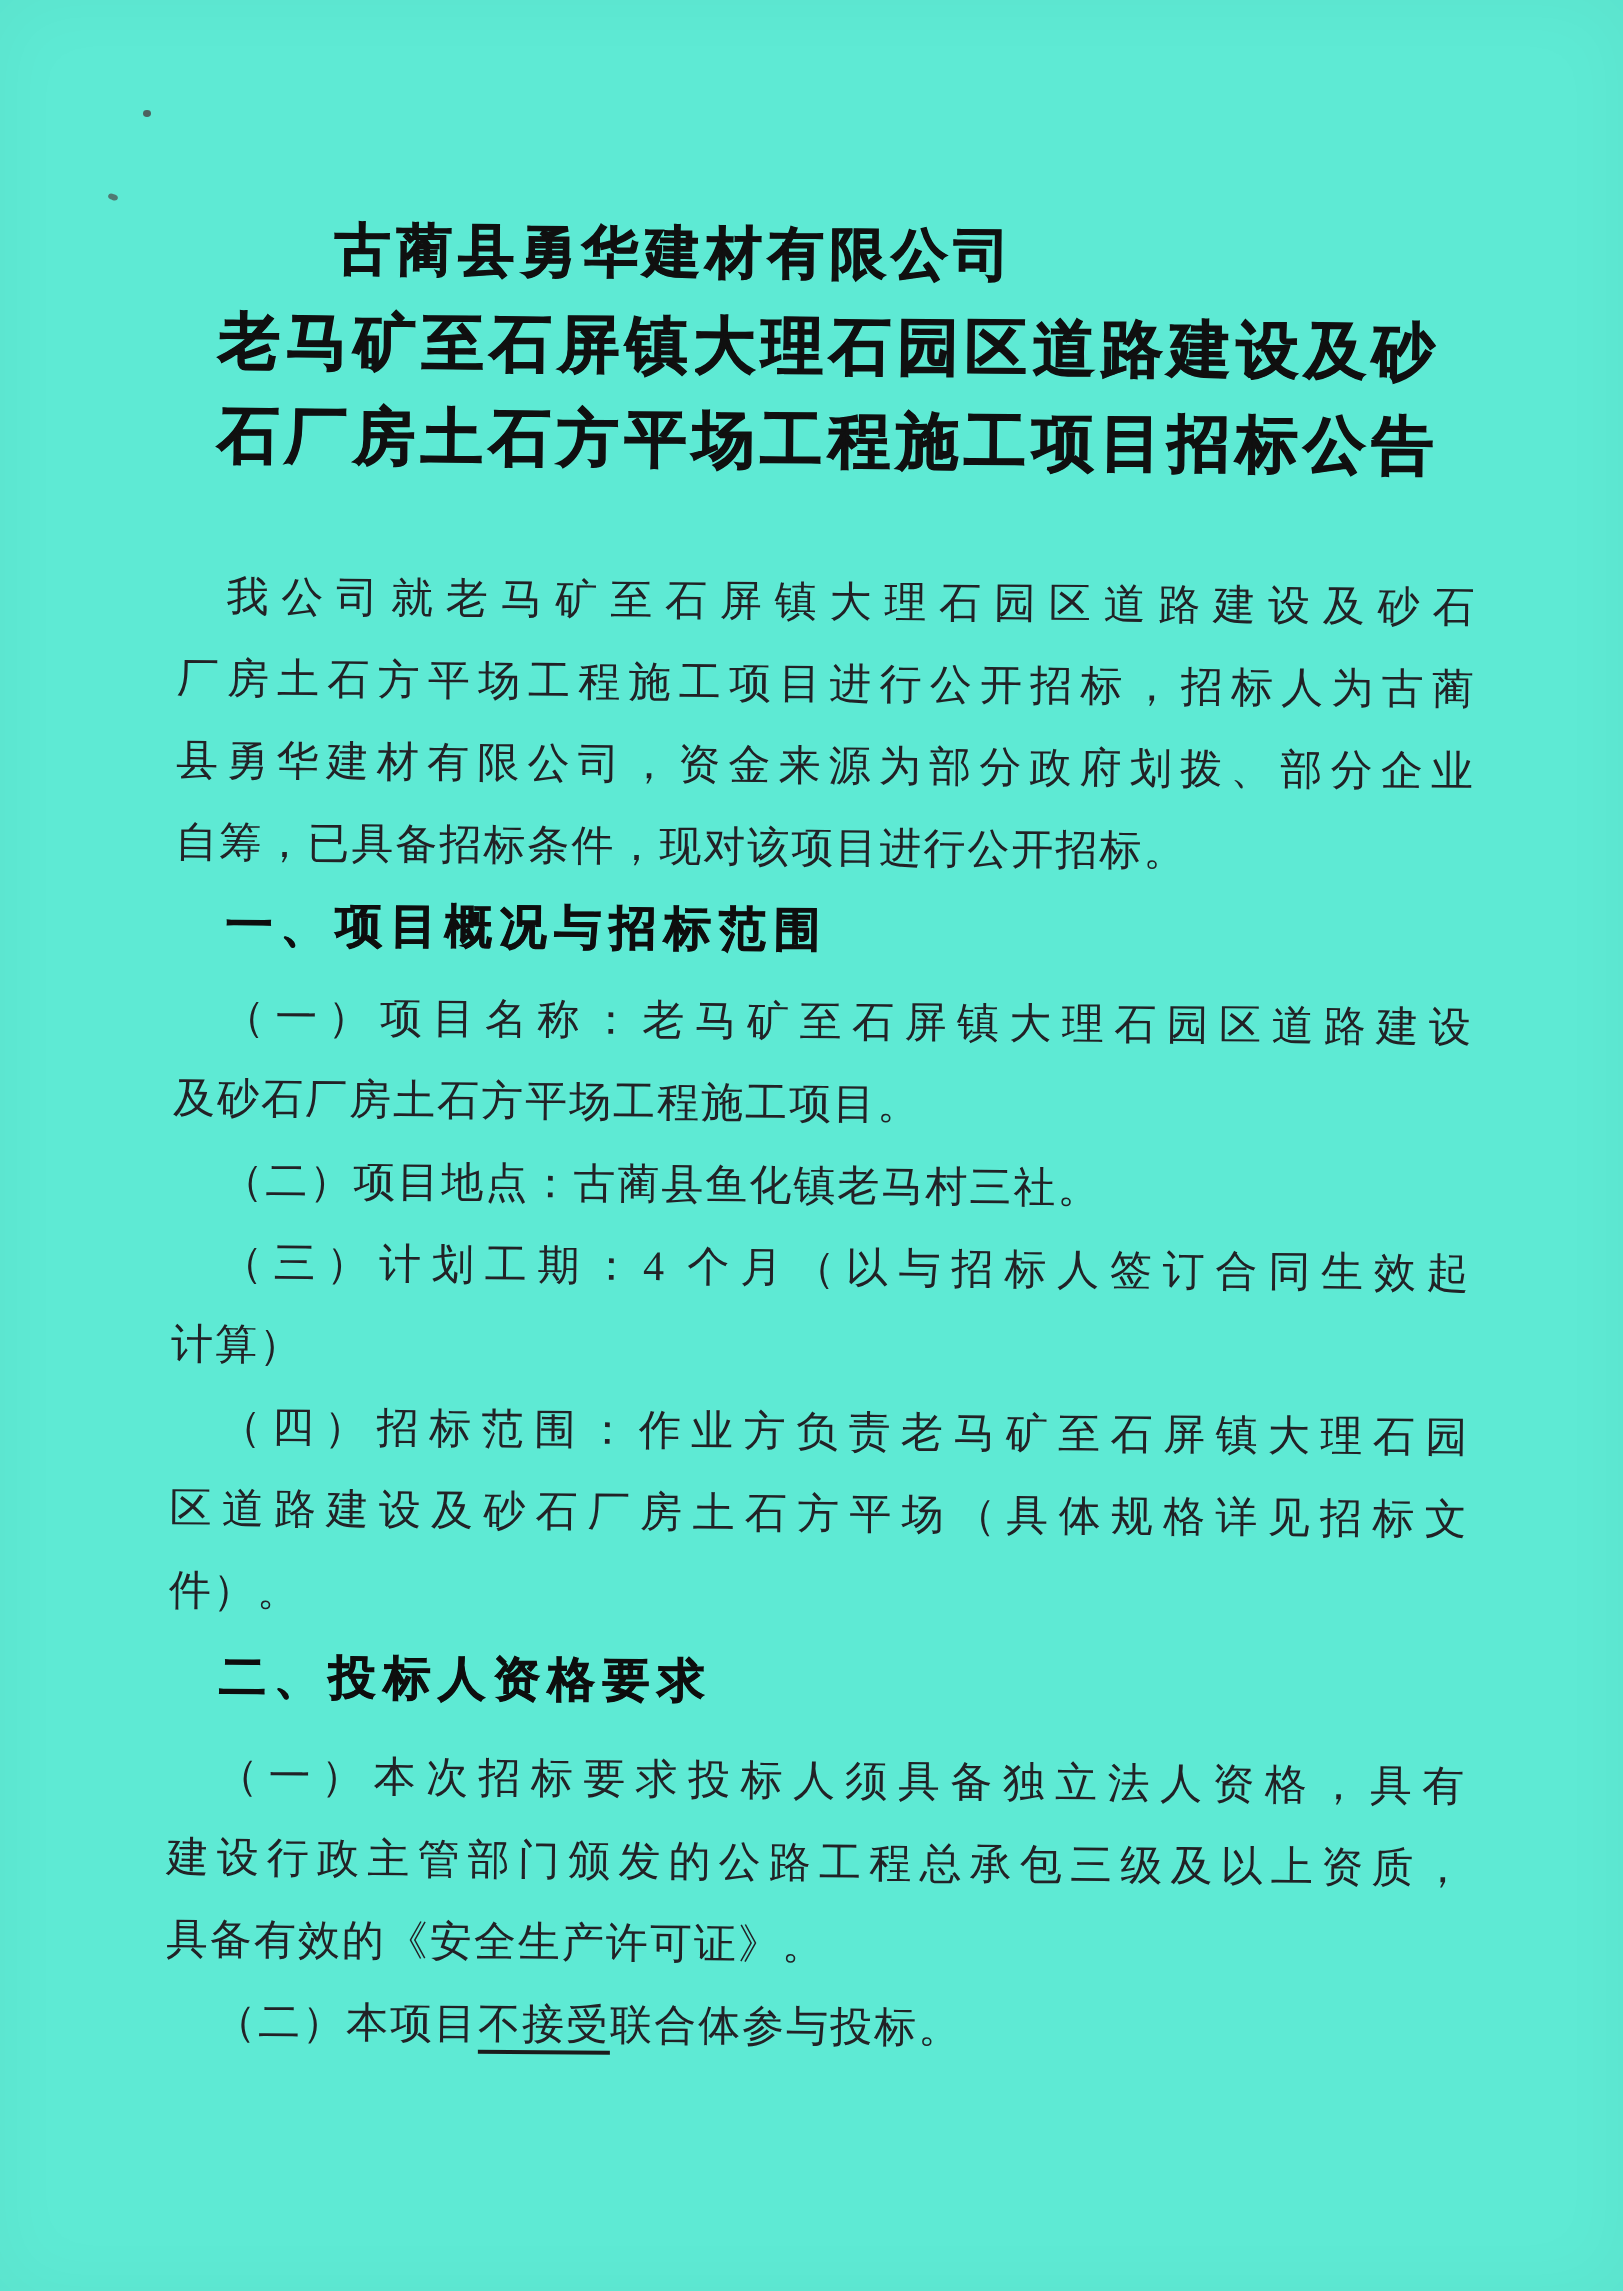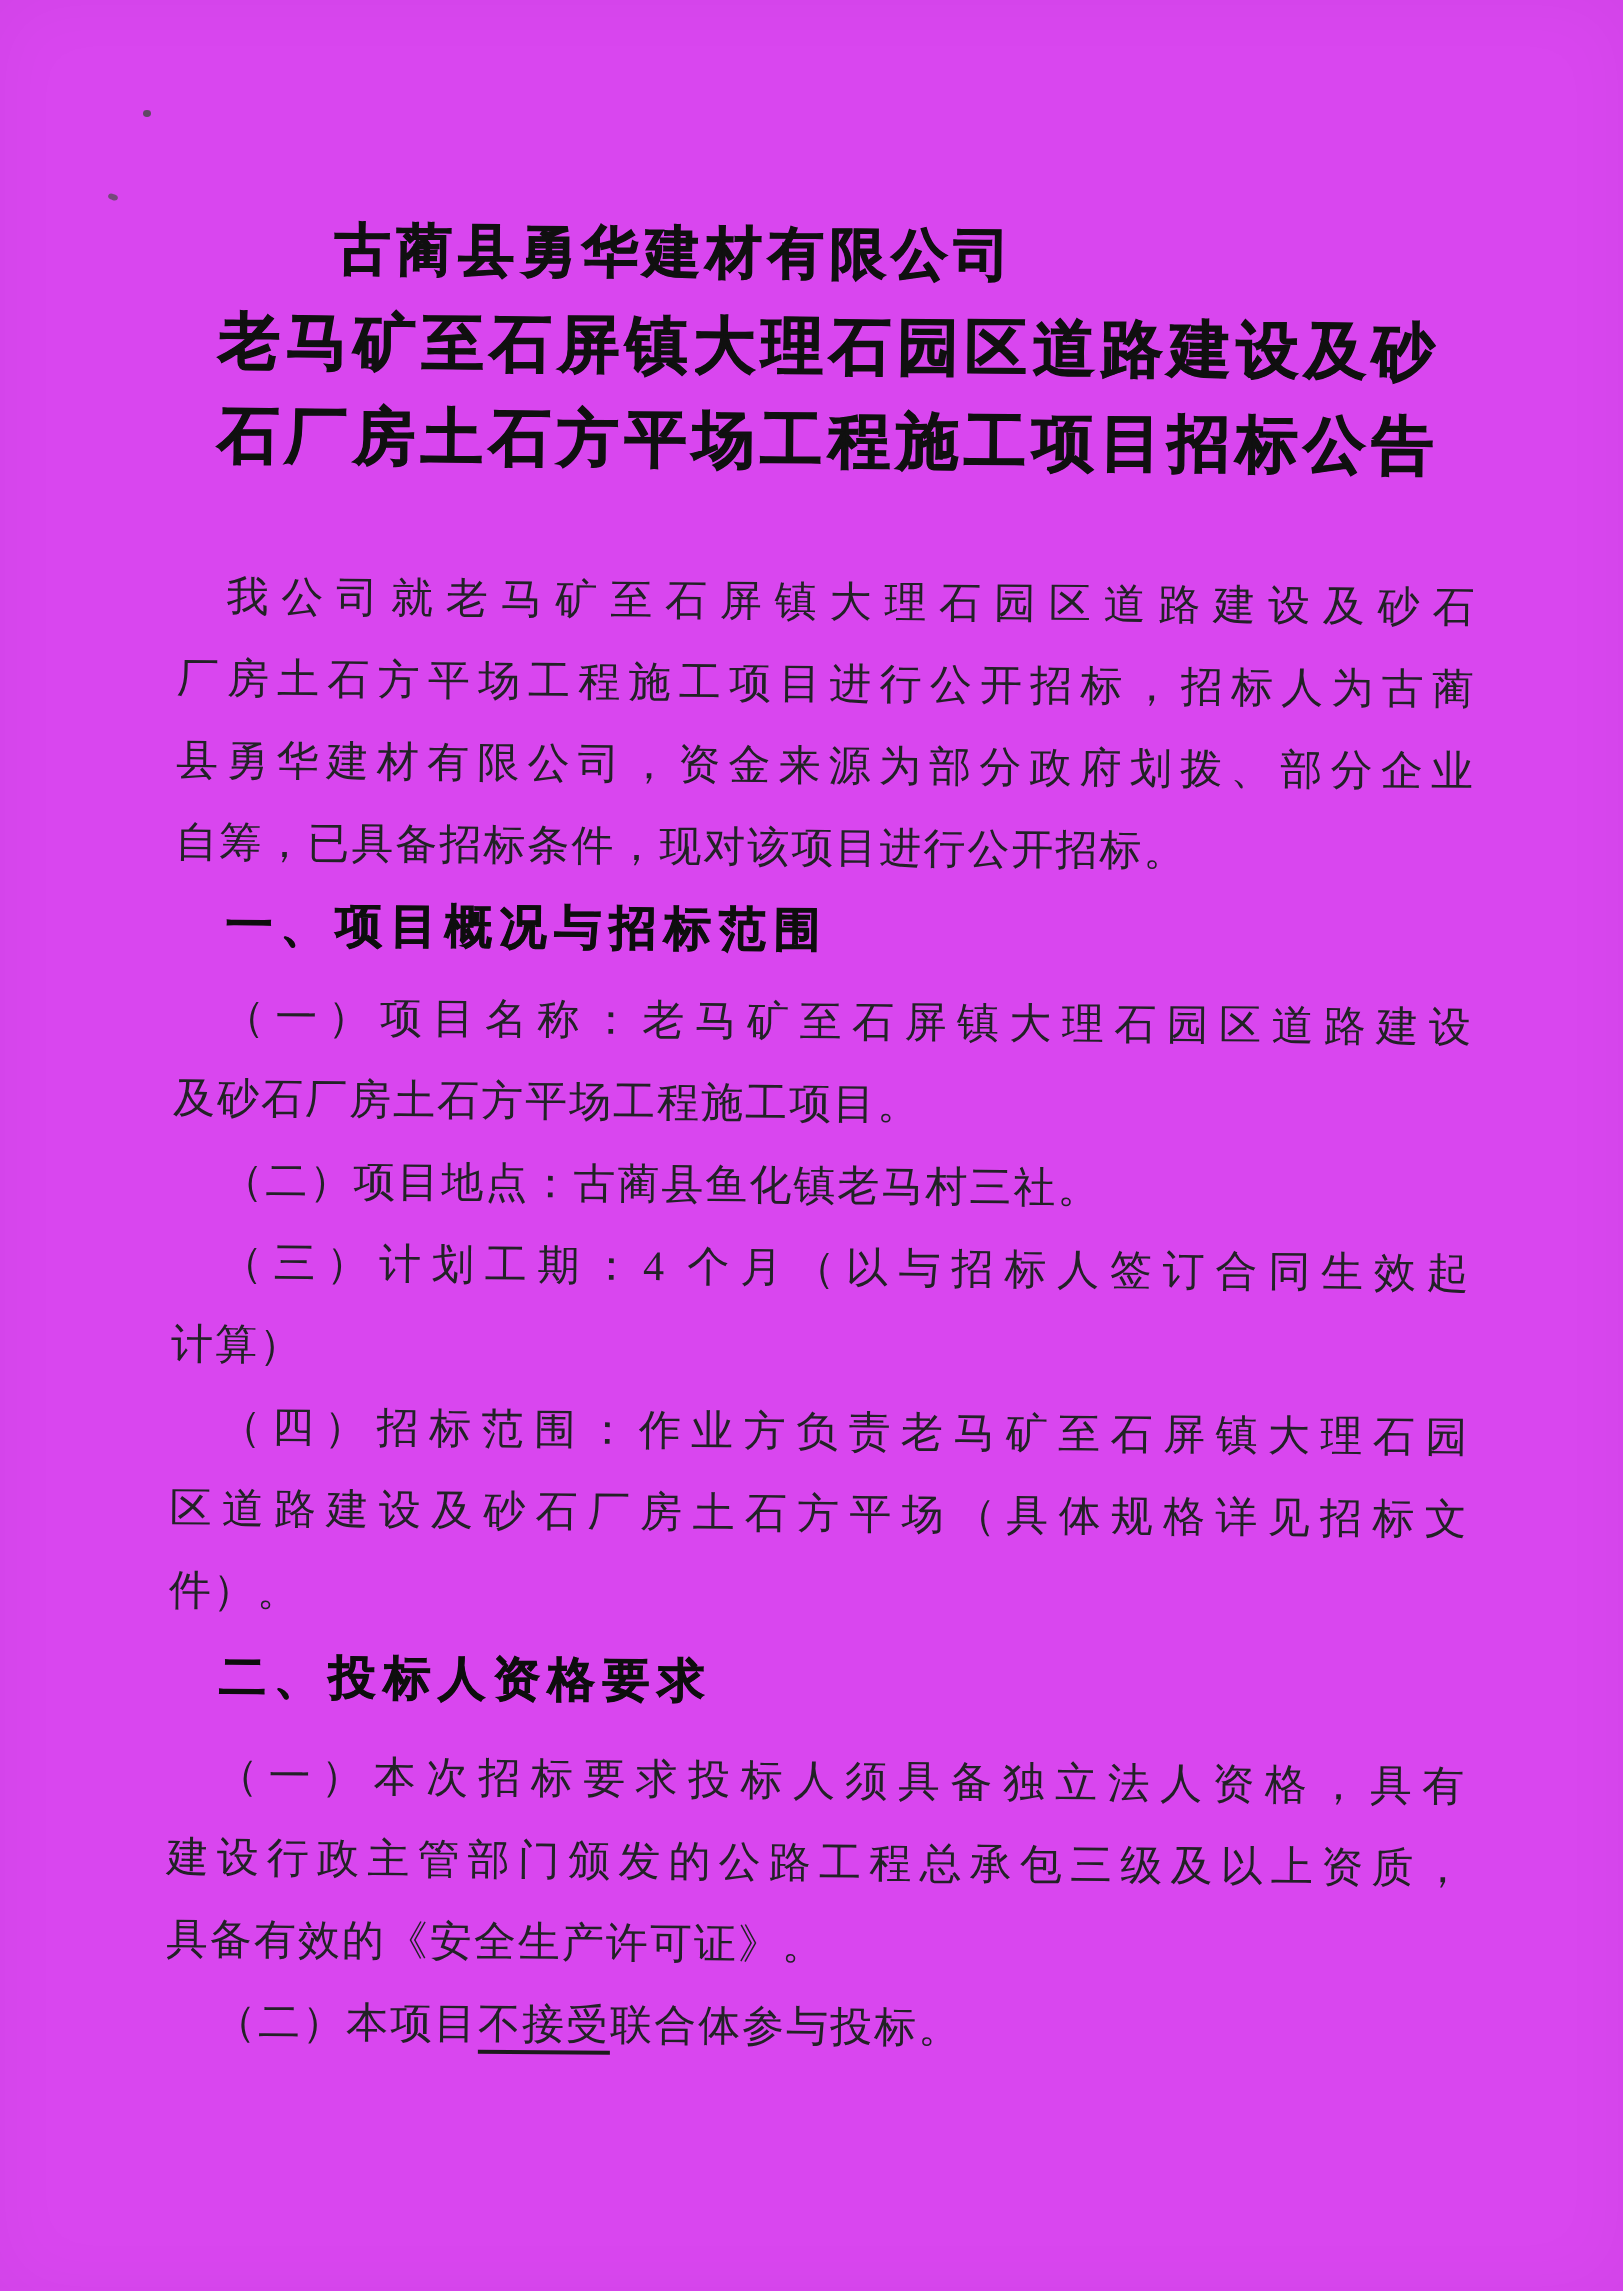--- a/index.html
+++ b/index.html
@@ -1,19 +1,19 @@
 <!DOCTYPE html>
 <html><head>
 <meta charset="utf-8">
 <style>
   html,body { margin:0; padding:0; background:#e8e8e6; }
   .page {
     position:relative;
     width:1623px; height:2292px;
-    background:#d946ef;
+    background:#5eead4;
     overflow:hidden;
     color:#1d1d1f;
     font-family:"Liberation Serif", serif;
     box-shadow: inset 0 0 78px rgba(0,0,0,0.035);
   }
   .content {
     position:absolute;
     left:181px; top:202px;
     width:1299px;
     transform:rotate(0.5deg);

